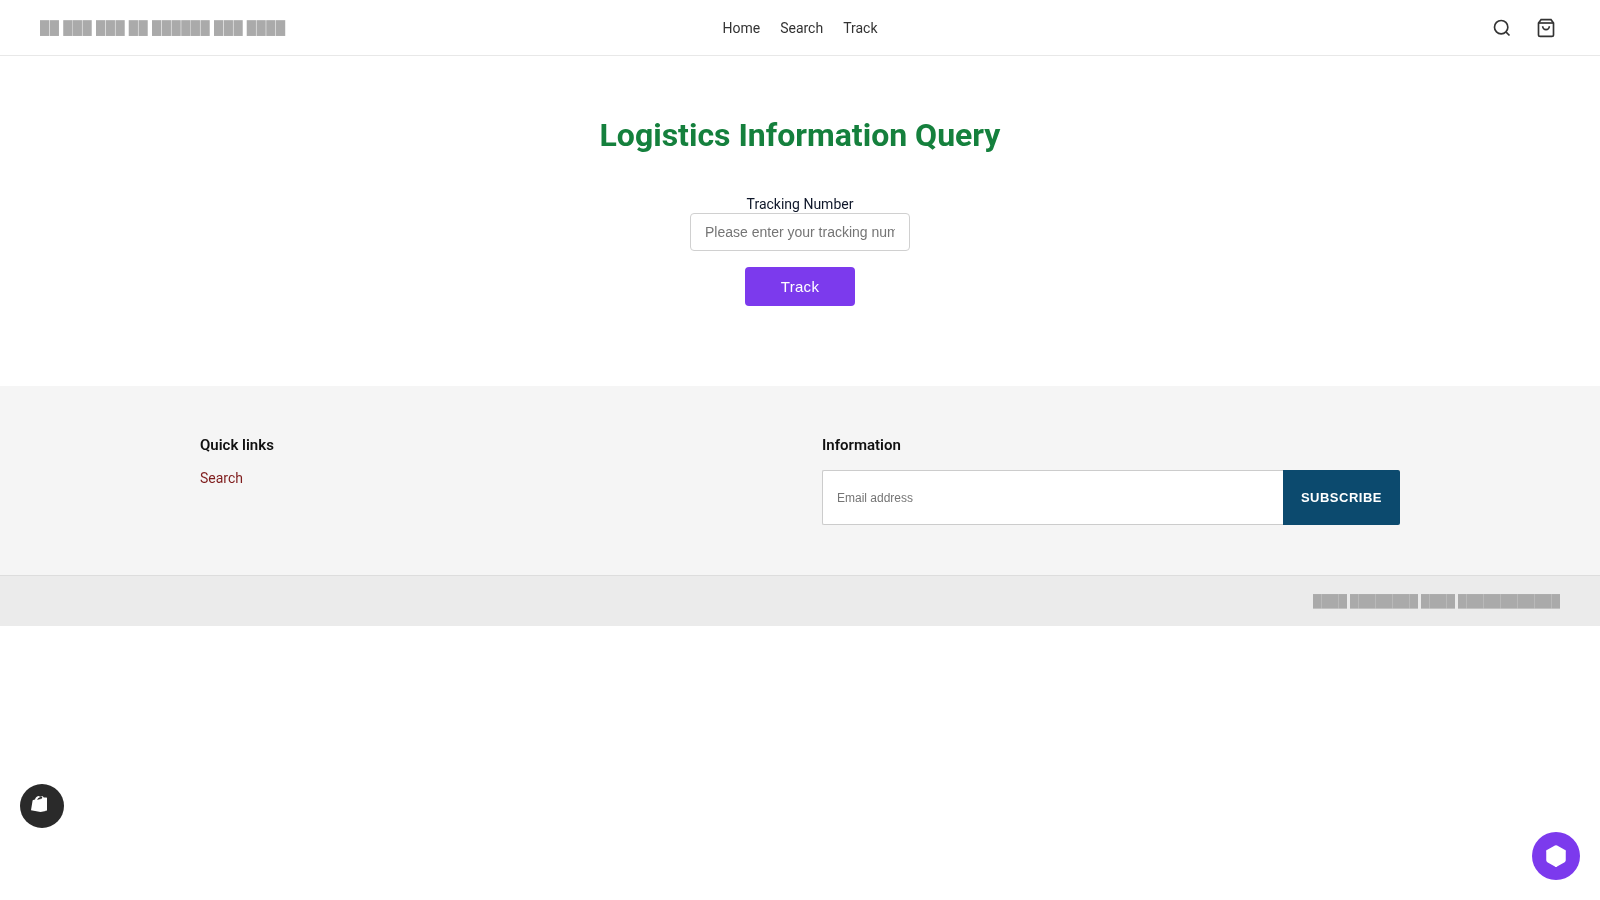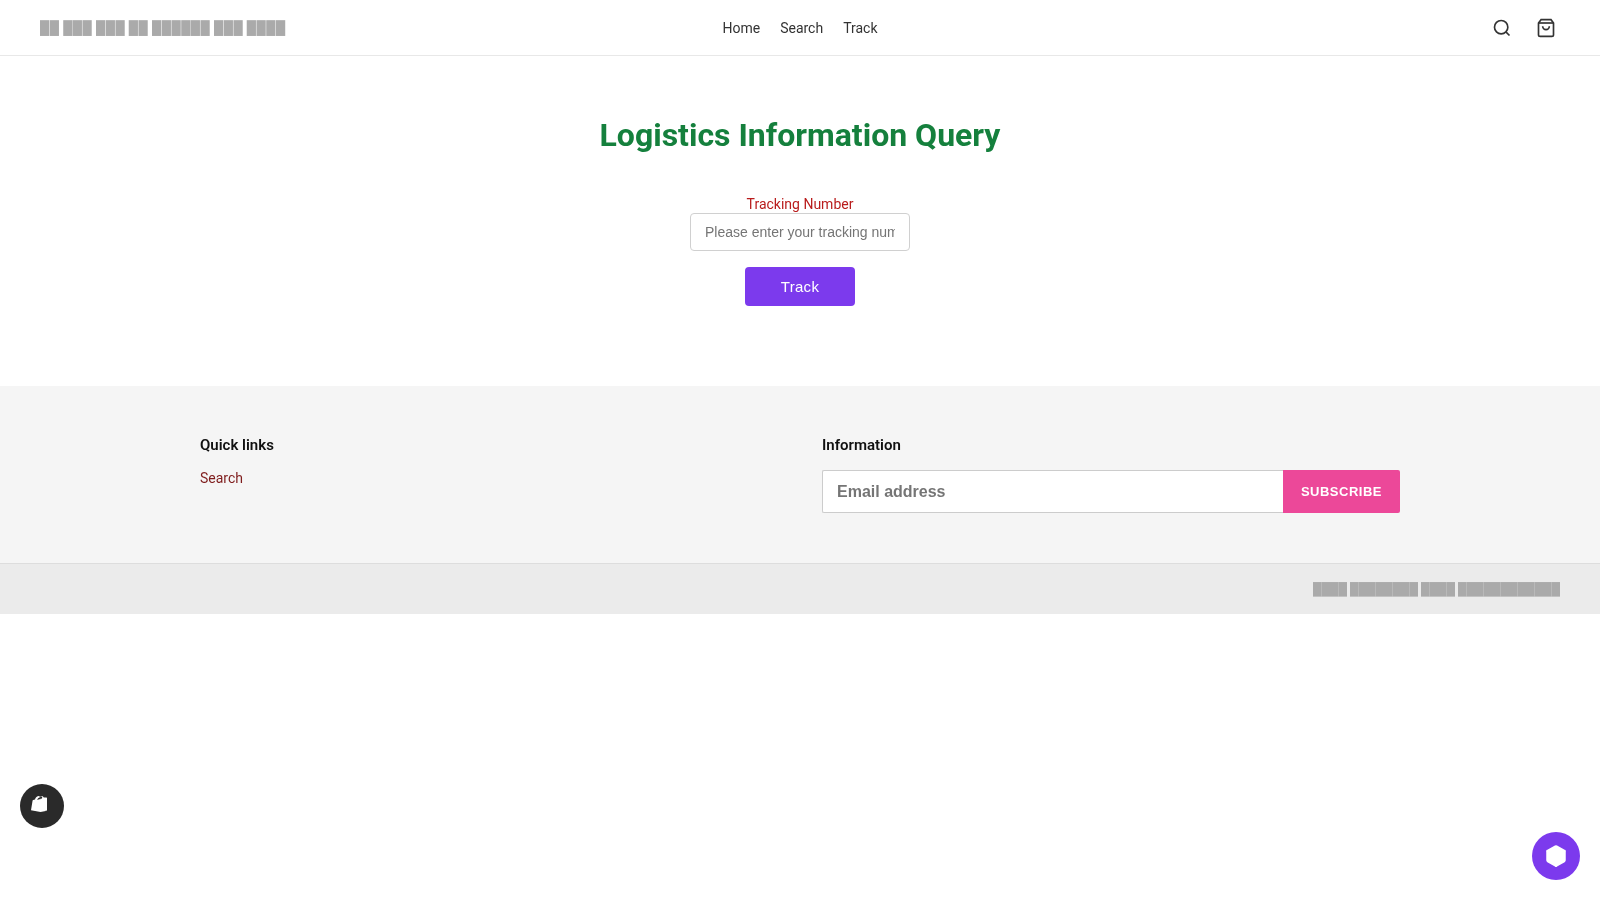--- a/index.html
+++ b/index.html
@@ -75,21 +75,21 @@
 
     .page-title {
       font-size: 32px;
       font-weight: 700;
       color: #15803d;
       margin-bottom: 40px;
     }
 
     .tracking-label {
       font-size: 14px;
-      color: #b91c1c;
+      color: #0f172a;
       margin-bottom: 10px;
     }
 
     .tracking-input {
       width: 220px;
       padding: 10px 14px;
       border: 1px solid #d0d0d0;
       border-radius: 4px;
       font-size: 14px;
       color: #888;
@@ -145,33 +145,32 @@
     .newsletter-form {
       display: flex;
       gap: 0;
     }
 
     .email-input {
       flex: 1;
       padding: 10px 14px;
       border: 1px solid #ccc;
       border-right: none;
-      font-size: 16px;
+      font-size: 12px;
       outline: none;
       border-radius: 2px 0 0 2px;
       background: #fff;
       color: #555;
-      font-weight: bold;
     }
 
     .subscribe-btn {
-      background: #ec4899;
+      background: #0c4a6e;
       color: #fff;
       border: none;
-      padding: 14px 18px;
+      padding: 20px 18px;
       font-size: 13px;
       font-weight: 600;
       cursor: pointer;
       letter-spacing: 0.5px;
       border-radius: 0 2px 2px 0;
     }
 
     .footer-bottom {
       background: #ebebeb;
       padding: 18px 40px;

